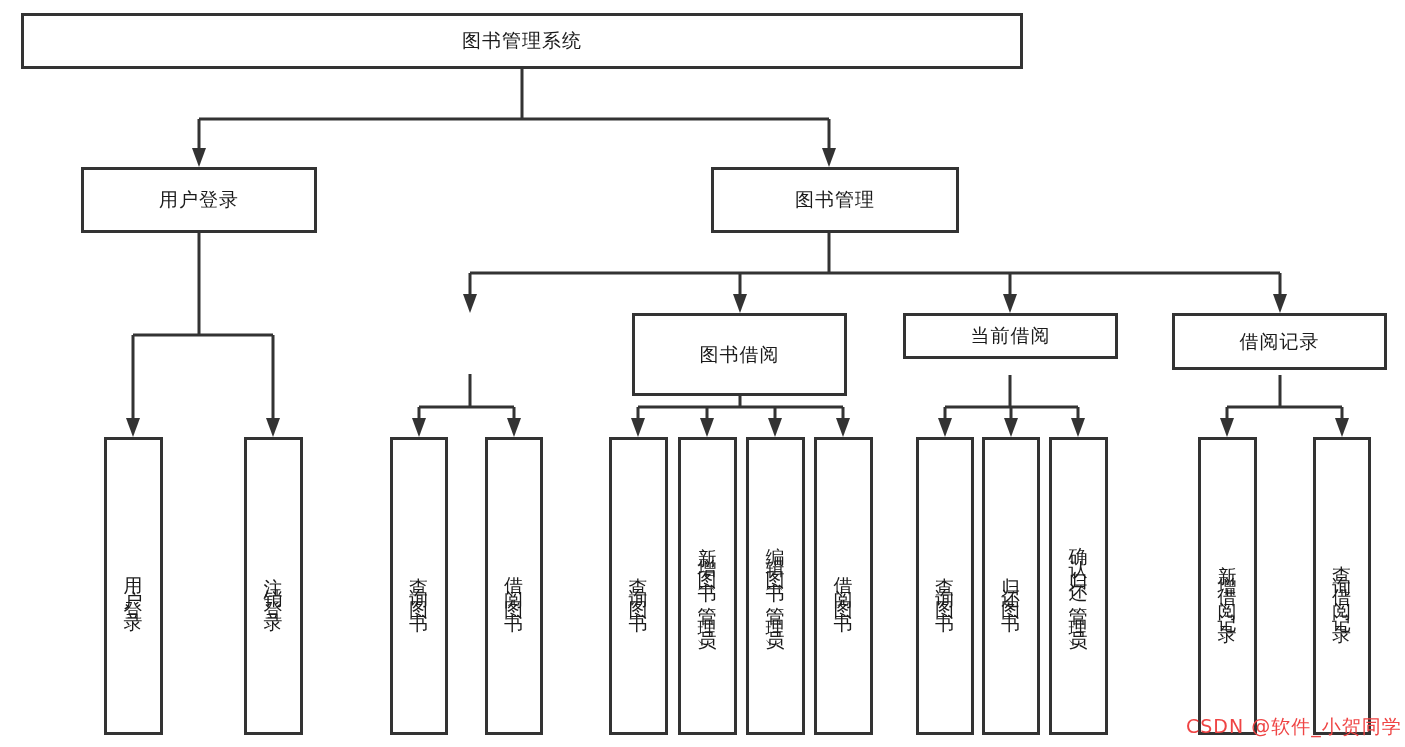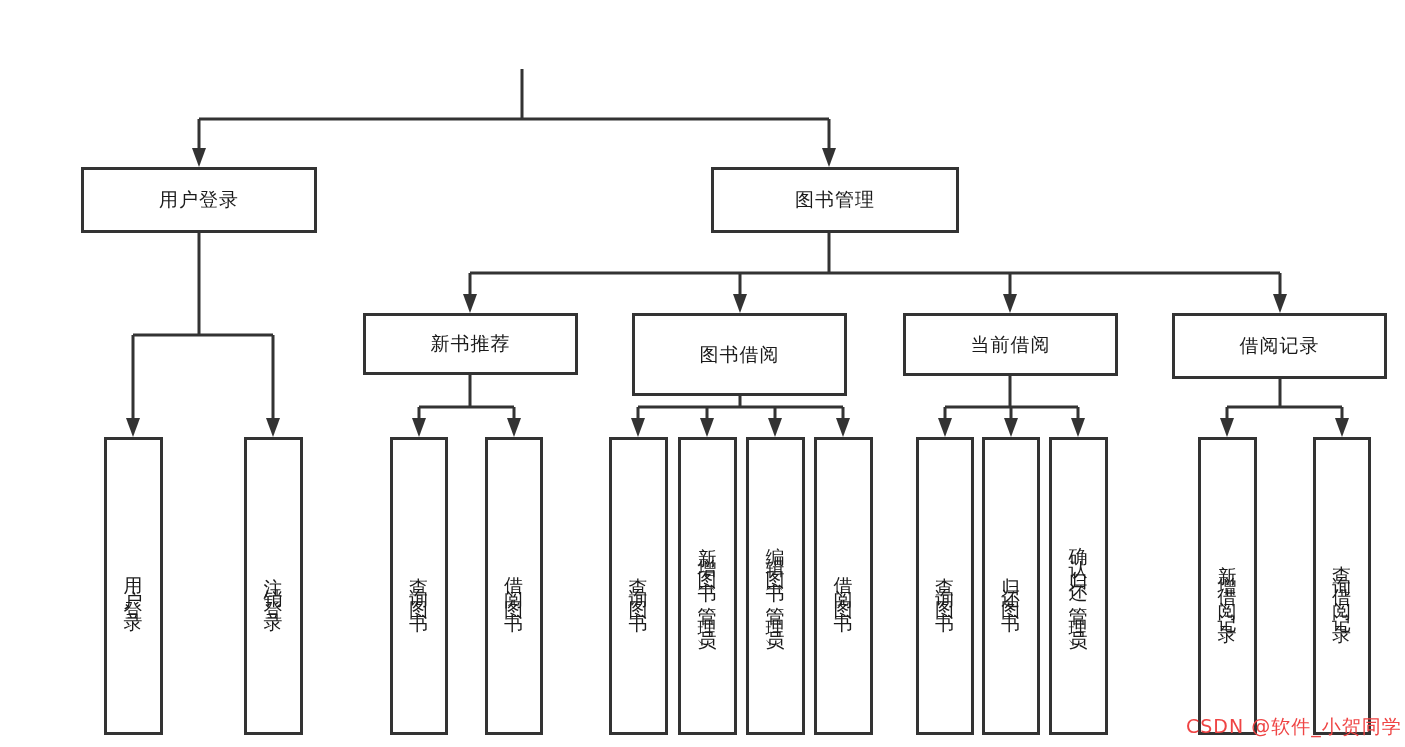--- a/index.html
+++ b/index.html
@@ -79,38 +79,38 @@
       <polygon points="768,418 782,418 775,437"></polygon>
       <polygon points="836,418 850,418 843,437"></polygon>
       <polygon points="938,418 952,418 945,437"></polygon>
       <polygon points="1004,418 1018,418 1011,437"></polygon>
       <polygon points="1071,418 1085,418 1078,437"></polygon>
       <polygon points="1220,418 1234,418 1227,437"></polygon>
       <polygon points="1335,418 1349,418 1342,437"></polygon>
     </g>
   </svg>
 
+  <div class="node" style="left:21px; top:13px; width:1002px; height:56px;">
+    <span>图书管理系统</span>
+  </div>
 
   <div class="node" style="left:81px; top:167px; width:236px; height:66px;">
     <span>用户登录</span>
   </div>
   <div class="node" style="left:711px; top:167px; width:248px; height:66px;">
     <span>图书管理</span>
   </div>
 
-  <div class="node" style="left:363px; top:313px; width:215px; height:62px;">
-    <span>新书推荐</span>
-  </div>
   <div class="node" style="left:632px; top:313px; width:215px; height:83px;">
     <span>图书借阅</span>
   </div>
-  <div class="node" style="left:903px; top:313px; width:215px; height:63px;">
+  <div class="node" style="left:903px; top:313px; width:215px; height:46px;">
     <span>当前借阅</span>
   </div>
-  <div class="node" style="left:1172px; top:313px; width:215px; height:66px;">
+  <div class="node" style="left:1172px; top:313px; width:215px; height:57px;">
     <span>借阅记录</span>
   </div>
 
   <div class="node v" style="left:104px; top:437px; width:59px; height:298px;">
     <span>用户登录</span>
   </div>
   <div class="node v" style="left:244px; top:437px; width:59px; height:298px;">
     <span>注销登录</span>
   </div>
 

